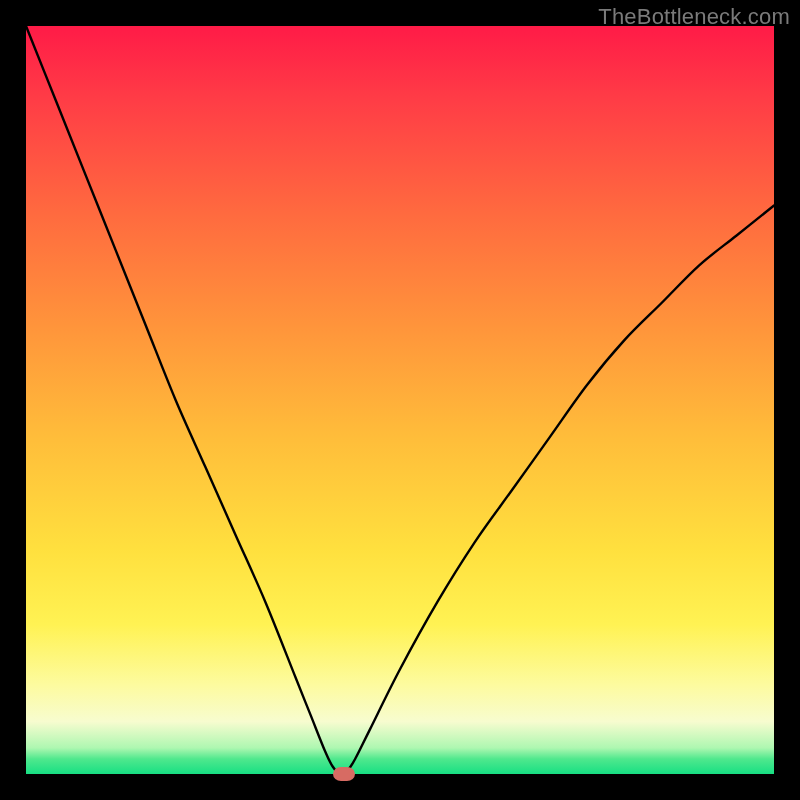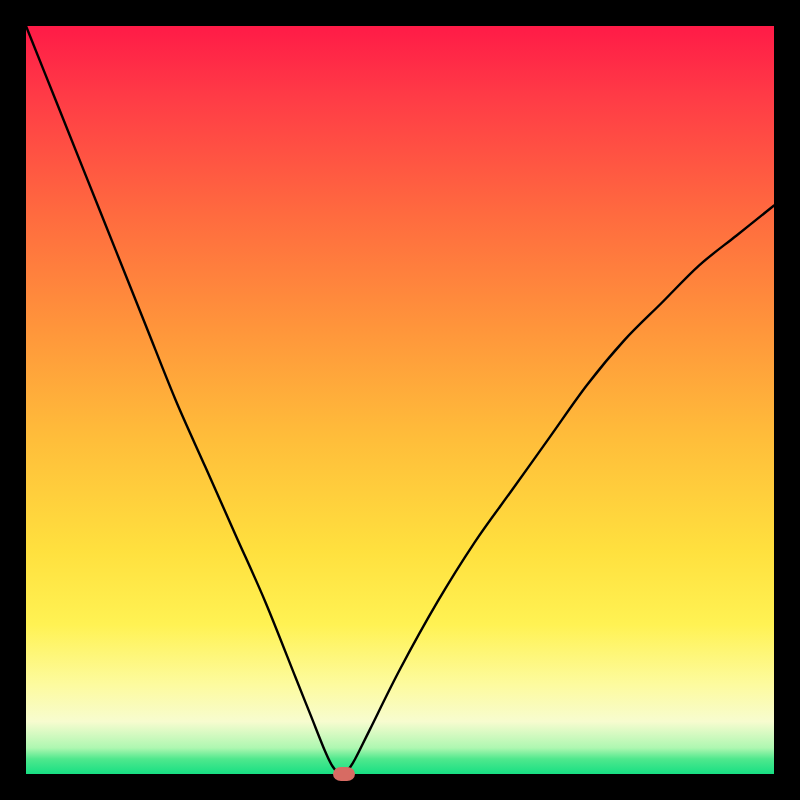--- a/index.html
+++ b/index.html
@@ -65,20 +65,21 @@
     height: 14px;
     border-radius: 8px / 7px;
     background: #d76b63;
     transform: translate(-50%, -50%);
   }
 </style>
 </head>
 <body>
 
 <div class="frame">
+  <div class="watermark">TheBottleneck.com</div>
 
   <div class="plot">
     <svg class="curve" viewBox="0 0 748 748" preserveAspectRatio="none">
       <path id="curve-path" d="M 0,0 C 4.986666666666667,12.46666666666666 19.946666666666665,49.86666666666662 29.92,74.79999999999995 C 39.89333333333334,99.73333333333329 49.866666666666674,124.66666666666669 59.84,149.60000000000002 C 69.81333333333333,174.53333333333336 79.78666666666666,199.46666666666664 89.75999999999999,224.39999999999998 C 99.73333333333332,249.33333333333331 109.70666666666668,274.26666666666665 119.68,299.2 C 129.65333333333334,324.1333333333333 139.62666666666667,350.31333333333333 149.6,374 C 159.57333333333332,397.68666666666667 169.54666666666665,418.88 179.51999999999998,441.32 C 189.4933333333333,463.76 199.4666666666667,486.2 209.44000000000003,508.64 C 219.41333333333336,531.08 229.38666666666668,552.2733333333333 239.36,575.96 C 249.33333333333334,599.6466666666668 261.79999999999995,632.06 269.28,650.76 C 276.76,669.46 279.25333333333333,675.6933333333333 284.24,688.16 C 289.2266666666667,700.6266666666667 295.46,716.8333333333333 299.2,725.56 C 302.94,734.2866666666666 304.18666666666667,736.78 306.68,740.52 C 309.17333333333335,744.26 311.66666666666663,747.3766666666667 314.15999999999997,748 C 316.6533333333333,748.6233333333333 319.14666666666665,746.7533333333333 321.64,744.26 C 324.1333333333333,741.7666666666667 325.38,739.8966666666666 329.12,733.04 C 332.86,726.1833333333333 336.6,718.08 344.08000000000004,703.12 C 351.56000000000006,688.16 362.78,664.4733333333334 374,643.28 C 385.22,622.0866666666666 398.9333333333334,597.1533333333334 411.40000000000003,575.96 C 423.8666666666667,554.7666666666667 436.33333333333337,534.82 448.8,516.12 C 461.26666666666665,497.42 473.73333333333335,481.2133333333333 486.2,463.76 C 498.66666666666663,446.3066666666667 511.1333333333333,428.8533333333333 523.6,411.4 C 536.0666666666667,393.94666666666666 548.5333333333333,375.2466666666666 561,359.03999999999996 C 573.4666666666667,342.8333333333333 585.9333333333333,327.87333333333333 598.4,314.16 C 610.8666666666667,300.4466666666667 623.3333333333333,289.2266666666667 635.8,276.76 C 648.2666666666667,264.2933333333333 660.7333333333333,250.57999999999996 673.2,239.35999999999996 C 685.6666666666667,228.13999999999996 698.1333333333333,219.41333333333338 710.6,209.44000000000005 C 723.0666666666667,199.46666666666673 741.7666666666667,184.50666666666666 748,179.51999999999998" fill="none" stroke="#000" stroke-width="2.4" stroke-linecap="round" stroke-linejoin="round"></path>
     </svg>
     <div id="marker" class="marker" style="left: 317.9px; top: 748px;"></div>
   </div>
 </div>
 
 </body></html>

